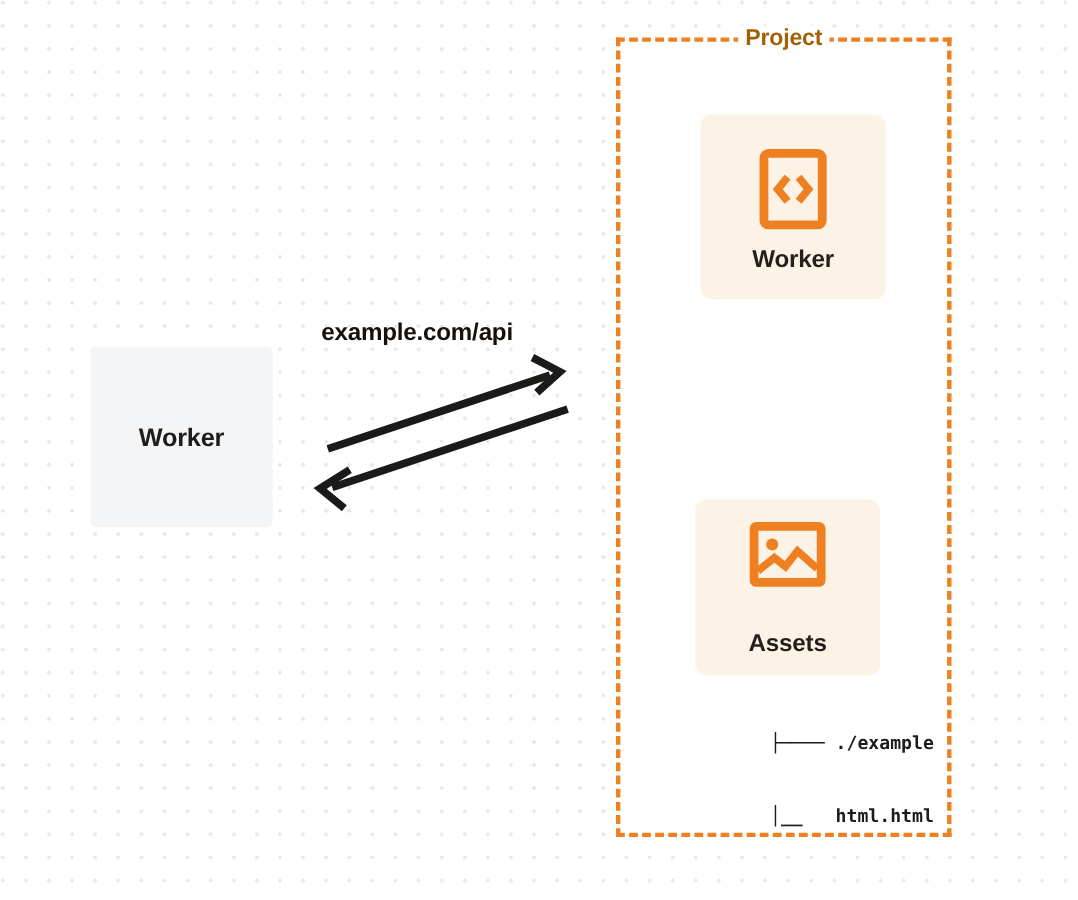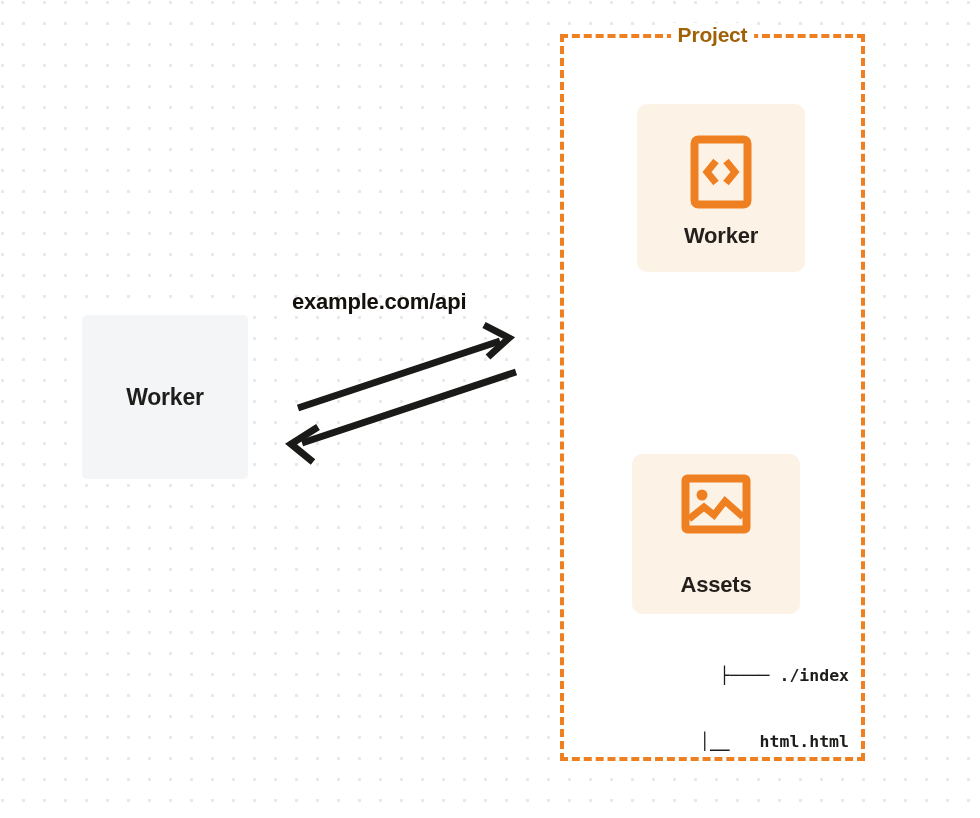--- a/index.html
+++ b/index.html
@@ -176,18 +176,18 @@
   <div id="assets-card" class="service-card">
     <svg class="card-icon" width="70" height="60" viewBox="0 0 70 60" xmlns="http://www.w3.org/2000/svg">
       <rect x="4.5" y="4.5" width="61" height="51" rx="2" ry="2" fill="none" stroke="#ef8022" stroke-width="8"></rect>
       <circle cx="21" cy="21" r="5.5" fill="#ef8022"></circle>
       <polyline points="8,45 23,33 33,41 44,27 62,43" fill="none" stroke="#ef8022" stroke-width="7" stroke-linecap="butt" stroke-linejoin="miter"></polyline>
     </svg>
     <span class="card-label">Assets</span>
   </div>
 
   <div id="assets-file-tree">
-    <div>├──── ./index</div>
+    <div>├──── ./example</div>
     <div>     │__   html.html</div>
     
   </div>
 
 </div>
 
 </body></html>

